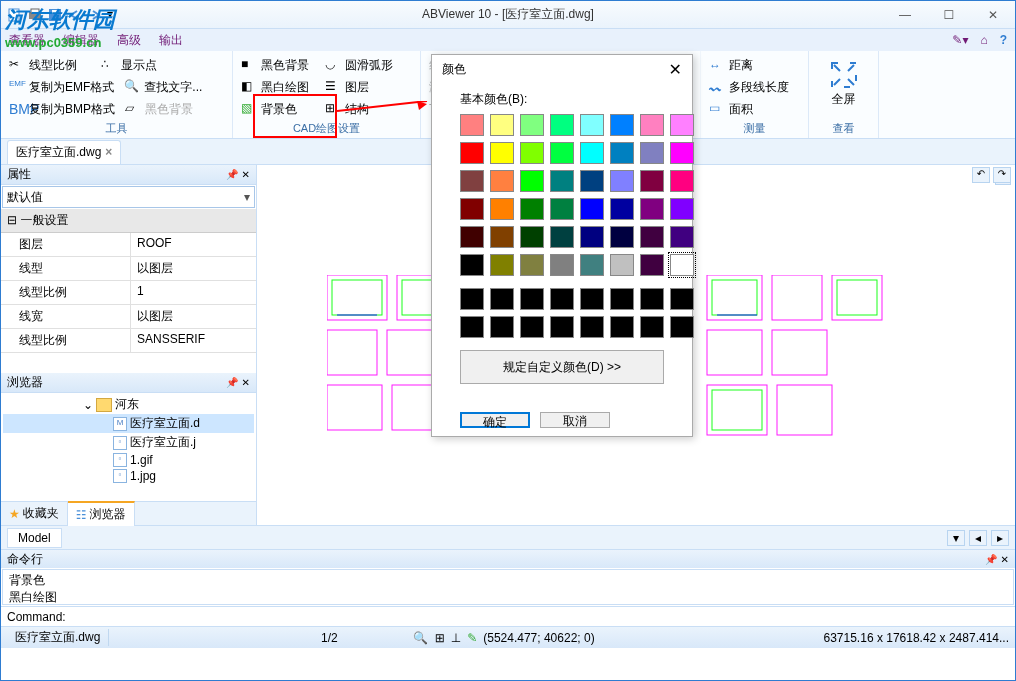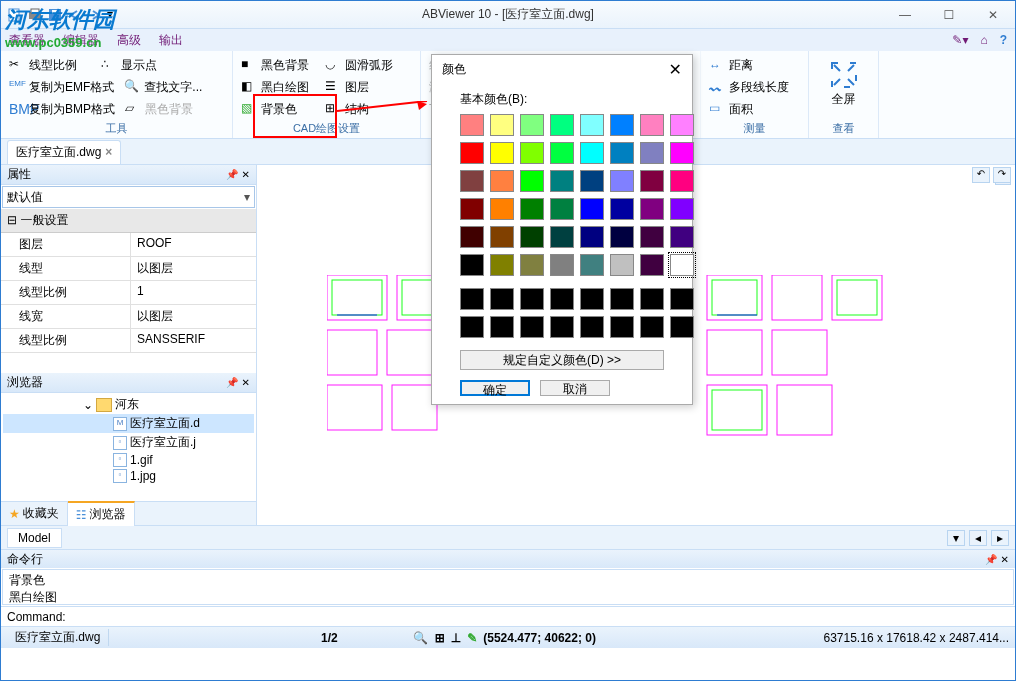--- a/index.html
+++ b/index.html
@@ -53,32 +53,32 @@
 .drawing-bg { position: absolute; left: 70px; top: 110px; right: 40px; height: 180px; opacity: 0.9; }
 .model-bar { height: 24px; background: #eaf3fc; border-top: 1px solid #c9def5; display: flex; align-items: center; padding: 0 6px; justify-content: space-between; }
 .model-tab { background: #fff; border: 1px solid #c9def5; padding: 2px 10px; }
 .cmd-panel { border-top: 1px solid #c9def5; }
 .cmd-header { background: linear-gradient(#eaf3fc,#d8e8f9); height: 18px; display: flex; align-items: center; justify-content: space-between; padding: 0 6px; }
 .cmd-body { height: 36px; background: #fff; padding: 2px 6px; border: 1px solid #c9def5; margin: 1px; }
 .cmd-input { height: 20px; background: #fff; border-top: 1px solid #c9def5; display: flex; align-items: center; padding: 0 6px; }
 .statusbar { height: 22px; background: linear-gradient(#eaf3fc,#d8e8f9); display: flex; align-items: center; padding: 0 6px; border-top: 1px solid #c9def5; position: relative; }
 .statusbar .seg { padding: 0 8px; border-right: 1px solid #c0d8f0; }
 .statusbar .right { position: absolute; right: 6px; }
-.statusbar .mid { position: absolute; left: 320px; display: flex; align-items: center; gap: 6px; font-weight: bold; }
+.statusbar .mid { position: absolute; left: 320px; display: flex; align-items: center; gap: 6px; }
 
 .dialog { position: absolute; left: 430px; top: 53px; width: 262px; background: #fff; border: 1px solid #aaa; box-shadow: 2px 2px 8px rgba(0,0,0,0.2); z-index: 100; }
 .dlg-title { height: 28px; display: flex; align-items: center; justify-content: space-between; padding: 0 10px; }
 .dlg-close { font-size: 16px; }
 .dlg-body { padding: 8px 28px; }
 .color-grid { display: grid; grid-template-columns: repeat(8, 24px); gap: 6px; margin: 6px 0 12px; }
 .color-cell { width: 24px; height: 22px; border: 1px solid #888; }
 .color-cell.sel { outline: 1px dotted #000; outline-offset: 1px; }
 .custom-grid { display: grid; grid-template-columns: repeat(8, 24px); gap: 6px; margin: 6px 0 12px; }
 .custom-grid .color-cell { background: #000; }
-.dlg-btn-wide { width: 100%; height: 20px; border: 1px solid #aaa; background: #f0f0f0; margin-bottom: 10px; }
+.dlg-btn-wide { width: 100%; height: 34px; border: 1px solid #aaa; background: #f0f0f0; margin-bottom: 28px; }
 .dlg-btns { display: flex; gap: 10px; }
 .dlg-btn { width: 70px; height: 16px; border: 1px solid #aaa; background: #f0f0f0; }
 .dlg-btn.primary { border: 2px solid #0078d7; }
 .tiny-icon { width: 16px; height: 16px; }
 </style>
 </head>
 <body>
 
 <div class="watermark">
   <div class="logo">河东软件园</div>

